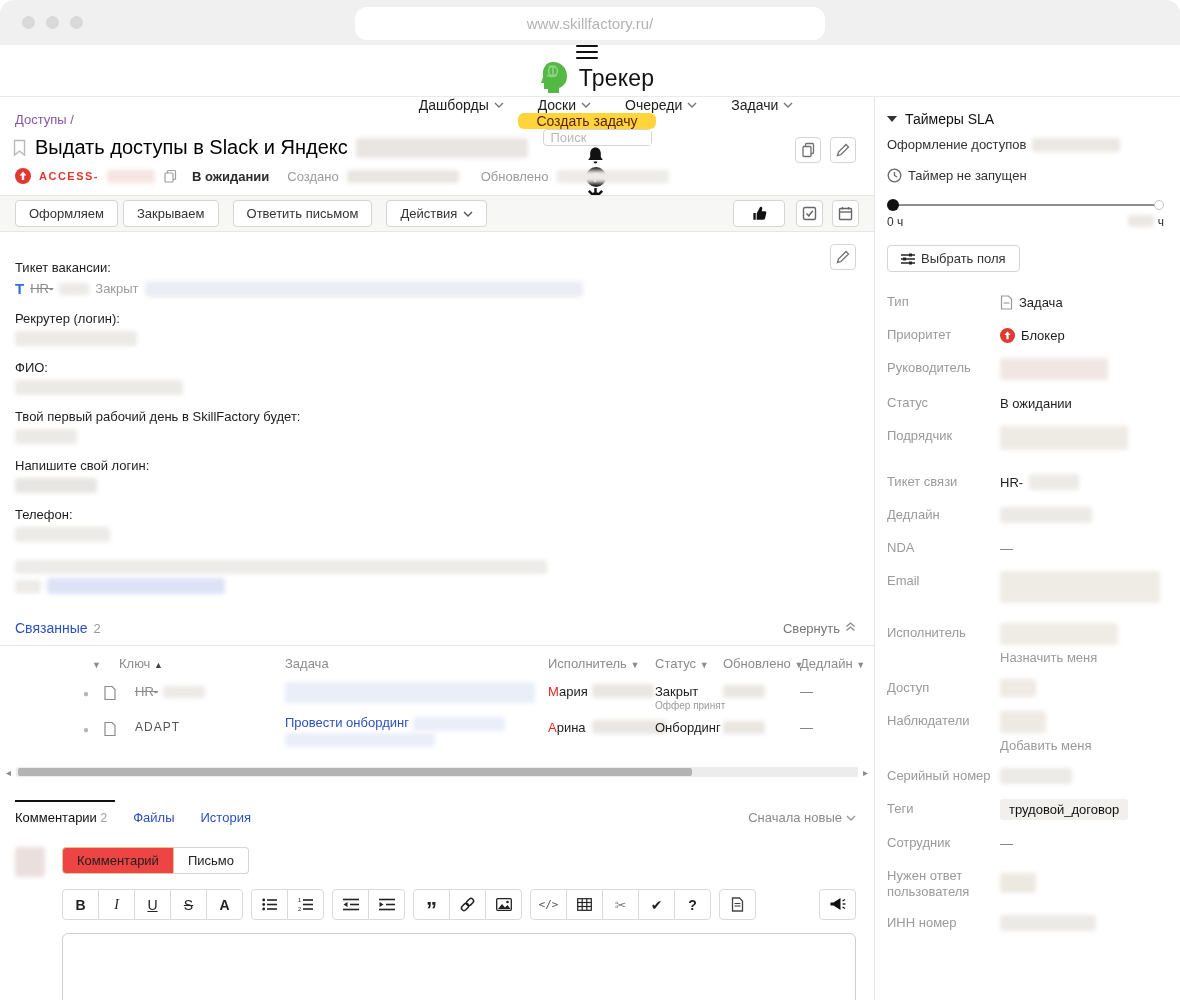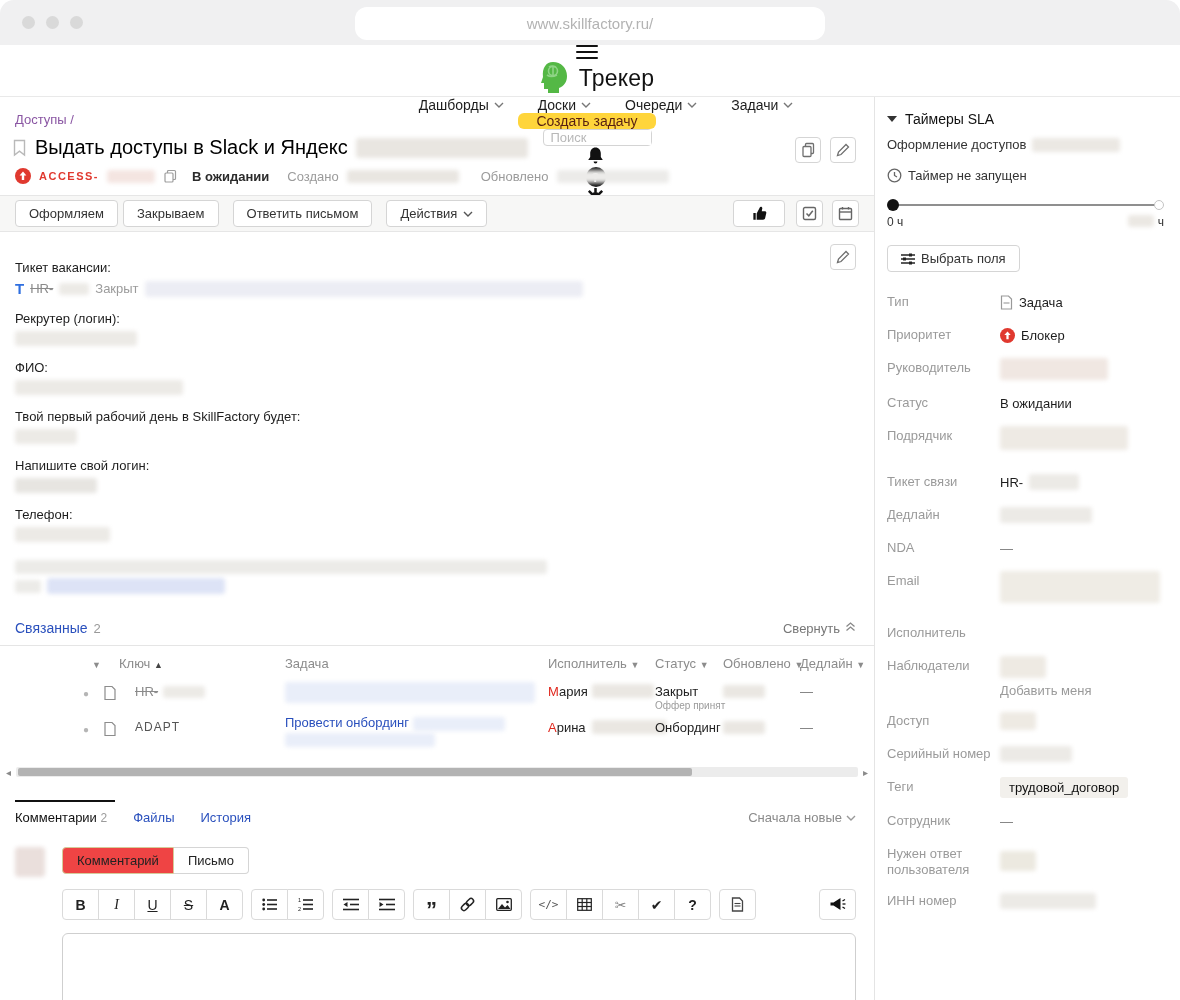--- a/index.html
+++ b/index.html
@@ -656,35 +656,39 @@
           <span class="s-val dash">—</span>
         </div>
         <div class="sfield" style="margin-bottom:20px;">
           <span class="s-label">Email</span>
           <span class="s-val">
               <span class="blur" style="width:160px;height:32px;background:#efece5;"></span>
             </span>
         </div>
         <div class="sfield">
           <span class="s-label">Исполнитель</span>
+          <span class="s-col">
+            <span class="blur" style="width:118px;height:22px;background:#efece5;"></span>
+            <span class="hint">Назначить меня</span>
+          </span>
+        </div>
+        <div class="sfield">
+          <span class="s-label">Доступ</span>
+          <span class="s-val">
+              <span class="blur" style="width:36px;height:18px;background:#eeeae3;"></span>
+            </span>
         </div>
         <div class="sfield">
           <span class="s-label">Наблюдатели</span>
           <span class="s-col">
             <span class="blur" style="width:46px;height:22px;background:#eeeae3;"></span>
             <span class="hint">Добавить меня</span>
           </span>
         </div>
         <div class="sfield">
-          <span class="s-label">Доступ</span>
-          <span class="s-val">
-              <span class="blur" style="width:36px;height:18px;background:#eeeae3;"></span>
-            </span>
-        </div>
-        <div class="sfield">
           <span class="s-label">Серийный номер</span>
           <span class="s-val">
               <span class="blur" style="width:72px;height:16px;background:#eceae6;"></span>
             </span>
         </div>
         <div class="sfield">
           <span class="s-label">Теги</span>
           <span class="s-val">
               <span class="chip">трудовой_договор</span>
             </span>

